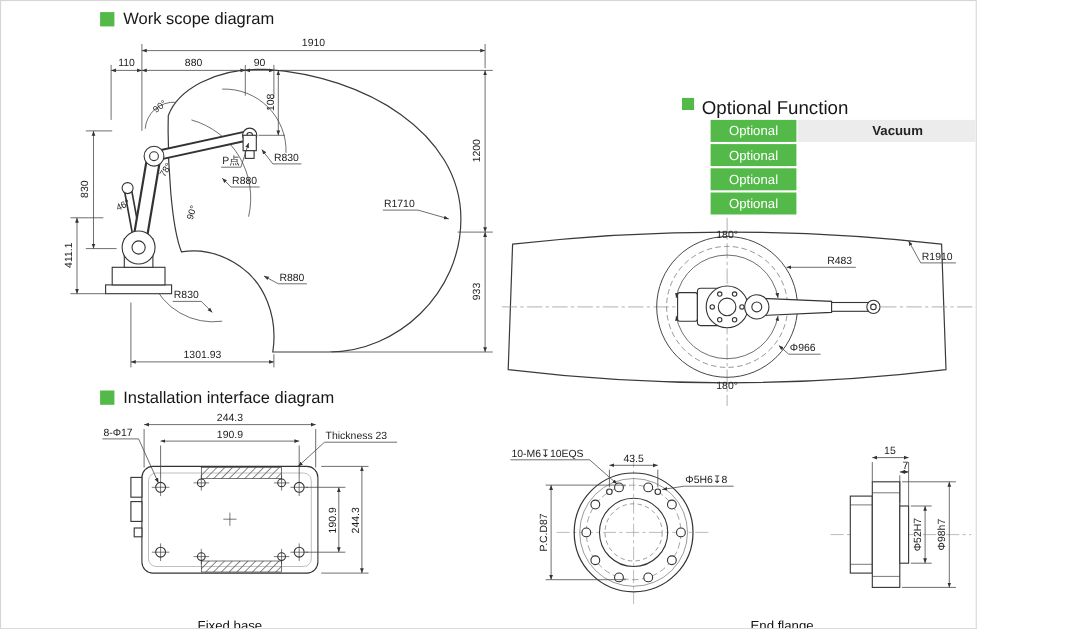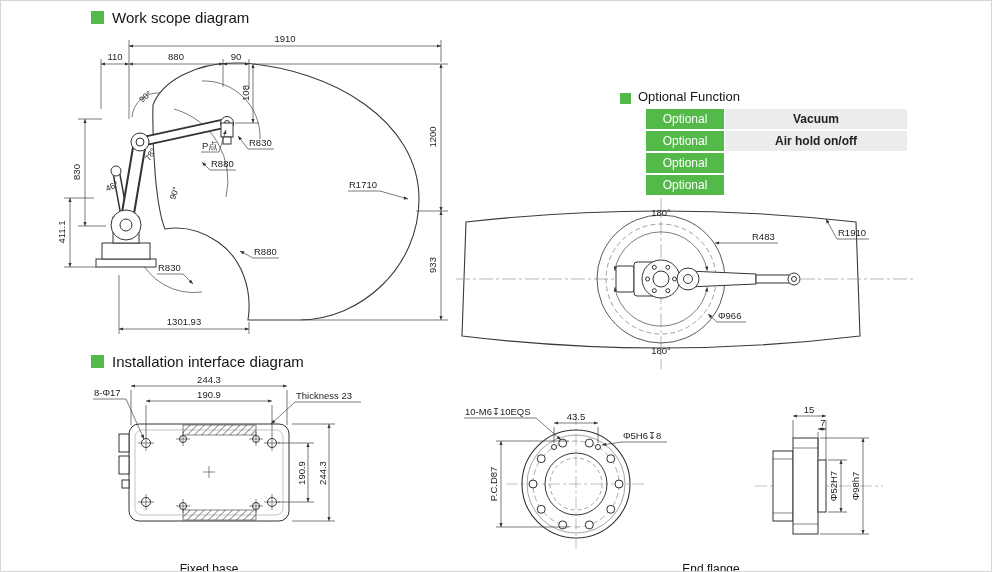--- a/index.html
+++ b/index.html
@@ -1,24 +1,24 @@
 <!DOCTYPE html>
 <html><head>
 <meta charset="utf-8">
 <style>
   html,body{margin:0;padding:0;background:#fff;}
   .page{
-    position:relative;width:992px;height:572px;background:#fff;overflow:hidden;
+    position:relative;width:888px;height:572px;background:#fff;overflow:hidden;
     border:1px solid #d6d6d6;box-sizing:border-box;
     font-family:"Liberation Sans",sans-serif;color:#1c1c1c;
   }
   .abs{position:absolute;}
   .sec-head{position:absolute;display:flex;align-items:center;gap:8px;font-size:15px;color:#161616;}
   .sec-head .bullet{width:13px;height:13px;background:#53b948;flex:0 0 auto;}
-  .sub-head{position:absolute;display:flex;align-items:flex-end;gap:7px;font-size:13px;color:#161616;}
+  .sub-head{position:absolute;display:flex;align-items:flex-start;gap:7px;font-size:17px;color:#161616;}
   .sub-head .bullet{width:11px;height:11px;background:#53b948;flex:0 0 auto;}
   .opt-table{position:absolute;display:flex;flex-direction:column;gap:2px;}
   .opt-row{display:flex;gap:1px;}
   .opt-key{width:78px;height:20px;line-height:20px;text-align:center;background:#53b948;color:#fff;font-size:12px;}
   .opt-val{width:182px;height:20px;line-height:20px;text-align:center;background:#ececec;color:#222;font-size:12px;font-weight:bold;}
   .caption{position:absolute;font-size:12px;color:#111;text-align:center;margin-top:16px;}
   svg text{font-family:"Liberation Sans",sans-serif;fill:#1d1d1d;font-size:9.5px;}
   svg text.ang{font-size:8.5px;}
   .thin{stroke:#444;stroke-width:0.7;fill:none;}
   .outline{stroke:#3a3a3a;stroke-width:1.1;fill:none;}
@@ -145,21 +145,20 @@
     <span>Optional Function</span>
   </div>
 
   <div class="opt-table" style="left:645px;top:108px;">
     <div class="opt-row">
       <div class="opt-key">Optional</div>
       <div class="opt-val">Vacuum</div>
     </div>
     <div class="opt-row">
       <div class="opt-key">Optional</div>
-      <div class="opt-val">Air hold on/off</div>
     </div>
     <div class="opt-row">
       <div class="opt-key">Optional</div>
     </div>
     <div class="opt-row">
       <div class="opt-key">Optional</div>
     </div>
   </div>
 
   <svg class="abs" style="left:455px;top:195px;" width="460" height="175" viewBox="0 0 460 175">

